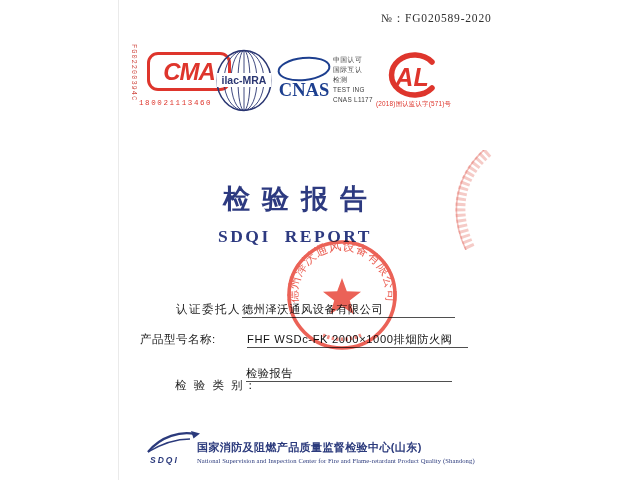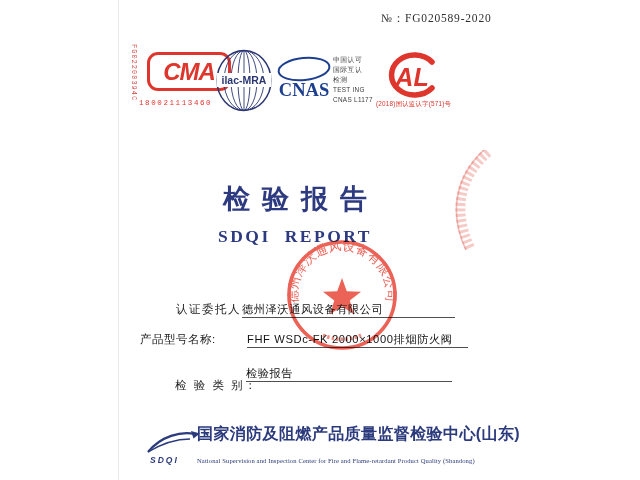--- a/index.html
+++ b/index.html
@@ -87,22 +87,22 @@
   }
   .fvalue > span { position:relative; top:2px; }
 
   
   .stamp-svg { position:absolute; left:283px; top:236px; mix-blend-mode:multiply; }
   .stamp-edge-svg { position:absolute; left:448px; top:150px; mix-blend-mode:multiply; }
 
   
   .sdqi-svg { position:absolute; left:145px; top:428px; }
   .footer-cn {
-    position:absolute; left:197px; top:424px;
-    font-size:16px; font-weight:bold; color:#2b3a7c; letter-spacing:0.4px;
+    position:absolute; left:197px; top:440px;
+    font-size:11px; font-weight:bold; color:#2b3a7c; letter-spacing:0.4px;
   }
   .footer-en {
     position:absolute; left:197px; top:457px;
     font-family:"Liberation Serif", serif;
     font-size:6.6px; color:#2b3a7c; letter-spacing:0.1px;
   }
 </style>
 </head>
 <body>
 

